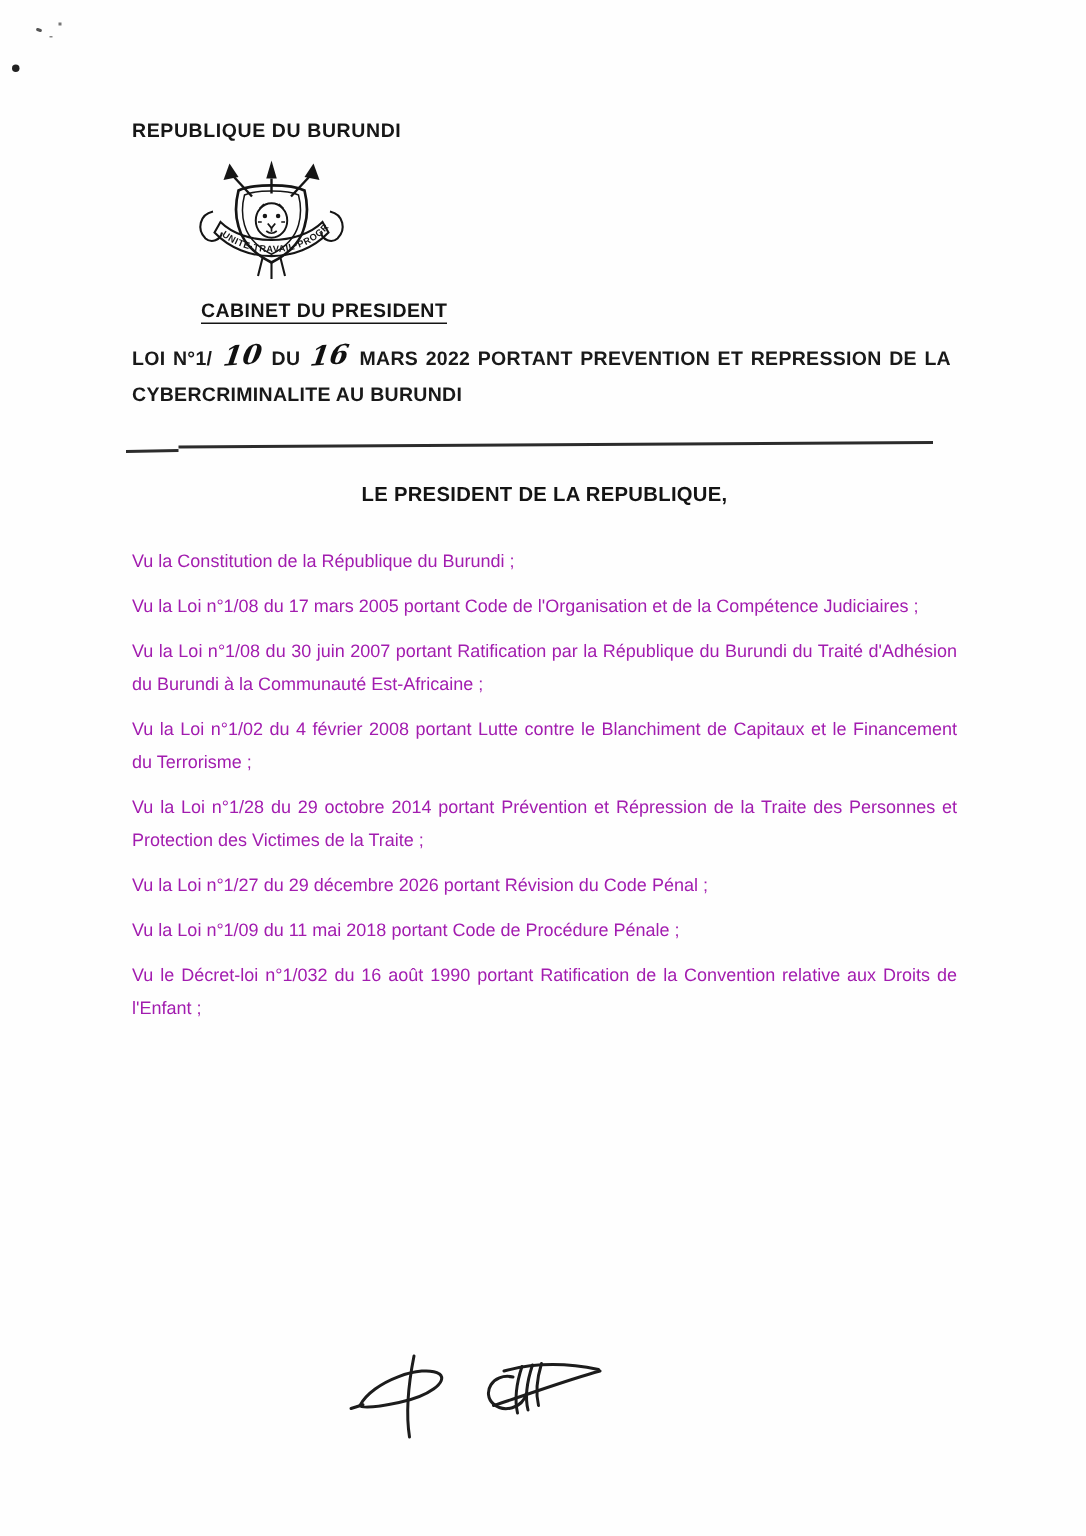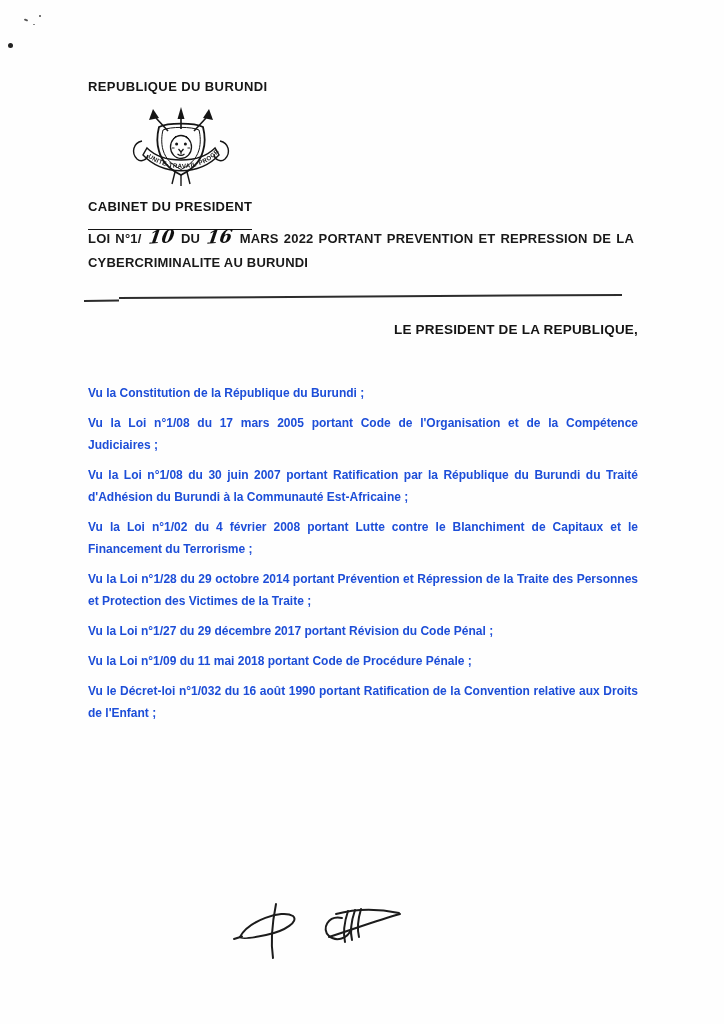--- a/index.html
+++ b/index.html
@@ -16,44 +16,44 @@
   .country-header{
     left:88px;top:79px;
     font-size:13px;font-weight:bold;letter-spacing:.4px;
     color:#161616;
   }
   .emblem{left:123px;top:106px;width:116px;height:86px;}
   .office{
     left:88px;top:199px;
     font-size:13px;font-weight:bold;letter-spacing:.3px;color:#141414;
   }
-  .office .u{border-bottom:1.6px solid #141414;padding-bottom:15px;display:inline-block;}
+  .office .u{border-bottom:1.6px solid #141414;padding-bottom:1px;display:inline-block;margin-left:46px;}
   .law-title{
     left:88px;top:227px;width:546px;
     font-size:13px;font-weight:bold;line-height:24px;
     text-align:justify;letter-spacing:.2px;color:#191919;
   }
   .handwritten{
     font-family:"DejaVu Serif", serif;
     font-style:italic;font-weight:600;
     font-size:18px;line-height:1;
     display:inline-block;transform:skewX(-12deg) rotate(-4deg);
     margin:0 7px;color:#101010;
   }
   .rule{background:#2c2c2c;transform-origin:left center;}
   .rule-short{left:84px;top:300px;width:35px;height:1.5px;transform:rotate(-1deg);}
   .rule-main{left:119px;top:297px;width:503px;height:1.8px;transform:rotate(-0.35deg);}
   .salutation{
     left:88px;top:322px;width:550px;
-    text-align:right;font-size:13.5px;font-weight:bold;
+    text-align:center;font-size:13.5px;font-weight:bold;
     letter-spacing:.2px;color:#141414;
   }
   .clauses{
-    left:88px;top:382px;width:550px;
-    font-size:12px;line-height:22px;color:#1d4ed8;font-weight:bold;
+    left:88px;top:363px;width:550px;
+    font-size:12px;line-height:22px;color:#a21caf;
   }
   .clauses p{margin:0 0 8px 0;text-align:justify;}
   .signatures{left:232px;top:901px;width:172px;height:64px;}
   .speck{background:#222;border-radius:50%;}
   .speck1{left:8px;top:43px;width:5px;height:5px;}
   .speck2{left:24px;top:19px;width:4px;height:2px;background:#555;border-radius:1px;transform:rotate(20deg);}
   .speck3{left:39px;top:15px;width:2px;height:2px;background:#777;}
   .speck4{left:33px;top:24px;width:2px;height:1px;background:#888;}
   svg .ln{stroke:#151515;fill:none;}
   svg .fl{fill:#151515;stroke:none;}
@@ -117,21 +117,21 @@
   <div class="abs rule rule-main"></div>
 
   <div class="abs salutation">LE PRESIDENT DE LA REPUBLIQUE,</div>
 
   <div class="abs clauses">
     <p>Vu la Constitution de la République du Burundi ;</p>
     <p>Vu la Loi n°1/08 du 17 mars 2005 portant Code de l'Organisation et de la Compétence Judiciaires ;</p>
     <p>Vu la Loi n°1/08 du 30 juin 2007 portant Ratification par la République du Burundi du Traité d'Adhésion du Burundi à la Communauté Est-Africaine ;</p>
     <p>Vu la Loi n°1/02 du 4 février 2008 portant Lutte contre le Blanchiment de Capitaux et le Financement du Terrorisme ;</p>
     <p>Vu la Loi n°1/28 du 29 octobre 2014 portant Prévention et Répression de la Traite des Personnes et Protection des Victimes de la Traite ;</p>
-    <p>Vu la Loi n°1/27 du 29 décembre 2017 portant Révision du Code Pénal ;</p>
+    <p>Vu la Loi n°1/27 du 29 décembre 2026 portant Révision du Code Pénal ;</p>
     <p>Vu la Loi n°1/09 du 11 mai 2018 portant Code de Procédure Pénale ;</p>
     <p>Vu le Décret-loi n°1/032 du 16 août 1990 portant Ratification de la Convention relative aux Droits de l'Enfant ;</p>
   </div>
 
   <svg class="abs signatures" viewBox="0 0 172 64">
     <g stroke="#1c1c1c" stroke-width="2" fill="none" stroke-linecap="round">
 
       <path d="M44,3 C41,18 38,38 41,57"></path>
       <path d="M8,36 C16,20 50,8 61,15 C67,20 54,30 34,34 C22,36.5 9,38.5 8,36"></path>
       <path d="M2,38 L10,35.5"></path>

